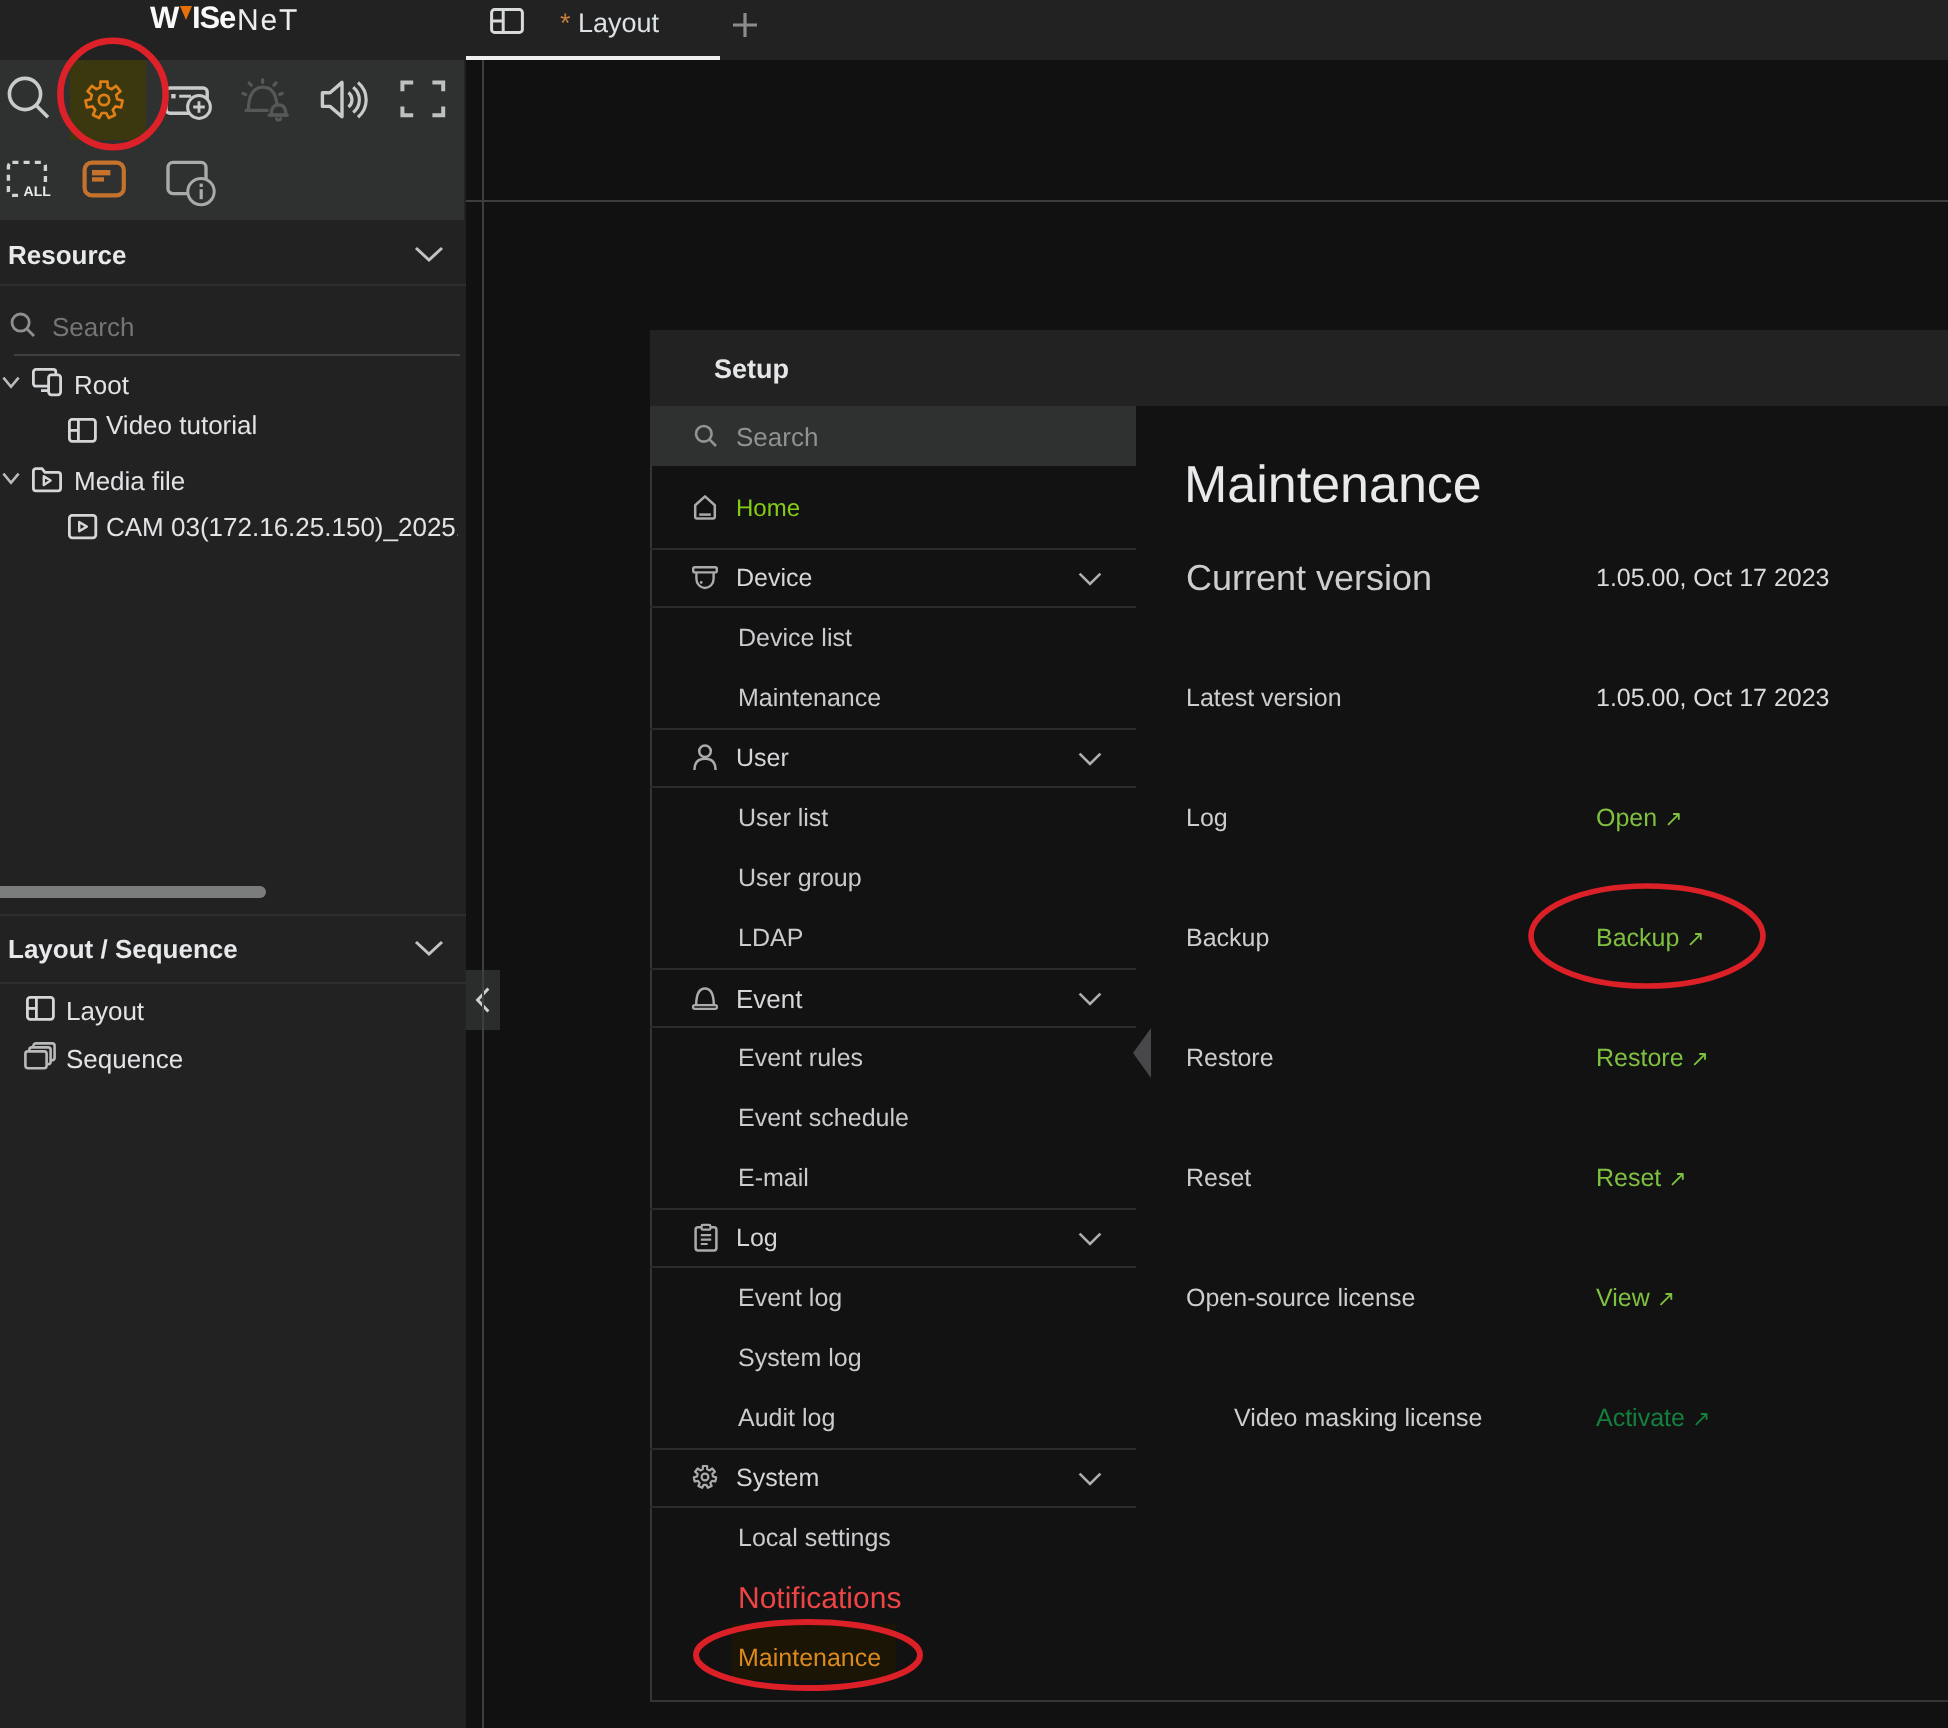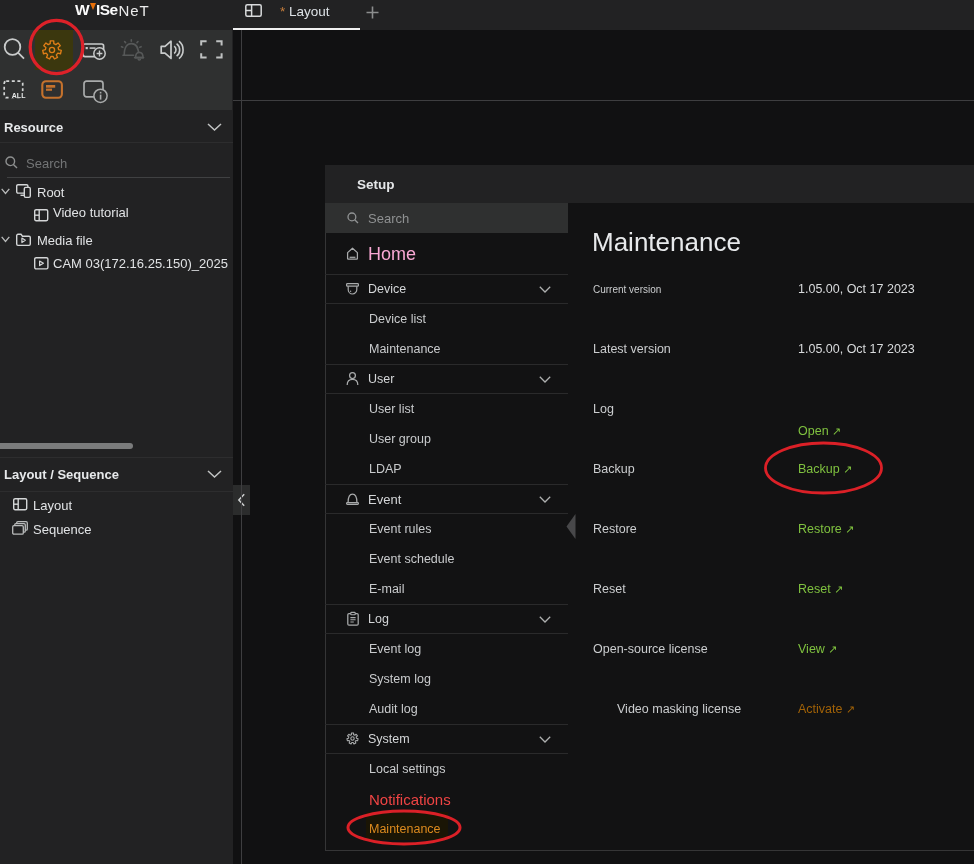--- a/index.html
+++ b/index.html
@@ -189,21 +189,21 @@
 <svg class="abs" style="left:347px;top:212px;" width="12" height="12" viewBox="0 0 12 12">
   <circle cx="4.9" cy="4.9" r="3.9" fill="none" stroke="#919394" stroke-width="1.3"></circle>
   <line x1="7.7" y1="7.7" x2="11" y2="11" stroke="#919394" stroke-width="1.3"></line>
 </svg>
 <div class="row" style="left:368px;top:203px;height:30px;font-size:13px;color:#8f9192;">Search</div>
 
 <svg class="abs" style="left:346px;top:247px;" width="13" height="13" viewBox="0 0 13 13">
   <path d="M1.6,5.6 L6.5,1.2 L11.4,5.6 V11.6 a0.6,0.6 0 0 1 -0.6,0.6 H2.2 a0.6,0.6 0 0 1 -0.6,-0.6 Z" fill="none" stroke="#a9abac" stroke-width="1.25" stroke-linejoin="round"></path>
   <line x1="3.6" y1="10.3" x2="9.4" y2="10.3" stroke="#a9abac" stroke-width="1.25"></line>
 </svg>
-<div class="row" style="left:368px;top:239px;height:30px;font-size:18px;color:#f9a8d4;">Home</div>
+<div class="row" style="left:368px;top:239px;height:30px;font-size:12px;color:#84cc16;">Home</div>
 
 <div class="abs" style="left:325px;top:274px;width:243px;height:30px;border-top:1px solid #2a2a2b;border-bottom:1px solid #2a2a2b;box-sizing:border-box;"></div>
 <svg class="abs" style="left:346px;top:283px;" width="13" height="13" viewBox="0 0 13 13">
   <rect x="0.6" y="0.6" width="11.8" height="2.6" rx="0.8" fill="none" stroke="#a9abac" stroke-width="1.2"></rect>
   <path d="M2.2,3.2 v3.2 a4.3,4.6 0 0 0 8.6,0 V3.2" fill="none" stroke="#a9abac" stroke-width="1.2"></path>
   <circle cx="4.6" cy="8.2" r="0.7" fill="#a9abac"></circle>
 </svg>
 <div class="row" style="left:368px;top:274px;height:30px;font-size:12.5px;color:#d4d6d8;">Device</div>
 <svg class="abs" style="left:539px;top:286px;" width="12" height="7" viewBox="0 0 12 7">
   <path d="M0.8,0.8 L6,6 L11.2,0.8" fill="none" stroke="#aeb0b0" stroke-width="1.3"></path>
@@ -264,41 +264,41 @@
 <div class="row" style="left:369px;top:784px;height:30px;font-size:15px;color:#ef4444;">Notifications</div>
 <div class="abs" style="left:366px;top:812px;width:82px;height:28px;background:#1a1505;"></div>
 <div class="row" style="left:369px;top:814px;height:30px;font-size:12.5px;color:#dc8a1e;">Maintenance</div>
 
 <svg class="abs" style="left:565.5px;top:514px;" width="10" height="25" viewBox="0 0 10 25">
   <path d="M9.5,0 V25 L0.5,12.5 Z" fill="#48484a"></path>
 </svg>
 
 <div class="abs" style="left:592px;top:227px;font-size:26px;color:#e7e9eb;">Maintenance</div>
 
-<div class="row" style="left:593px;top:274px;height:30px;font-size:10px;color:#cbcdcf;">Current version</div>
+<div class="row" style="left:593px;top:274px;height:30px;font-size:18px;color:#cbcdcf;">Current version</div>
 <div class="row" style="left:798px;top:274px;height:30px;font-size:12.5px;color:#d8dadc;">1.05.00, Oct 17 2023</div>
 
 <div class="row" style="left:593px;top:334px;height:30px;font-size:12.5px;color:#cbcdcf;">Latest version</div>
 <div class="row" style="left:798px;top:334px;height:30px;font-size:12.5px;color:#d8dadc;">1.05.00, Oct 17 2023</div>
 
 <div class="row" style="left:593px;top:394px;height:30px;font-size:12.5px;color:#cbcdcf;">Log</div>
-<div class="row" style="left:798px;top:416px;height:30px;font-size:12.5px;color:#7fc13f;">Open&nbsp;<span style="font-size:11px;">↗</span></div>
+<div class="row" style="left:798px;top:394px;height:30px;font-size:12.5px;color:#7fc13f;">Open&nbsp;<span style="font-size:11px;">↗</span></div>
 
 <div class="row" style="left:593px;top:454px;height:30px;font-size:12.5px;color:#cbcdcf;">Backup</div>
 <div class="row" style="left:798px;top:454px;height:30px;font-size:12.5px;color:#7fc13f;">Backup&nbsp;<span style="font-size:11px;">↗</span></div>
 
 <div class="row" style="left:593px;top:514px;height:30px;font-size:12.5px;color:#cbcdcf;">Restore</div>
 <div class="row" style="left:798px;top:514px;height:30px;font-size:12.5px;color:#7fc13f;">Restore&nbsp;<span style="font-size:11px;">↗</span></div>
 
 <div class="row" style="left:593px;top:574px;height:30px;font-size:12.5px;color:#cbcdcf;">Reset</div>
 <div class="row" style="left:798px;top:574px;height:30px;font-size:12.5px;color:#7fc13f;">Reset&nbsp;<span style="font-size:11px;">↗</span></div>
 
 <div class="row" style="left:593px;top:634px;height:30px;font-size:12.5px;color:#cbcdcf;">Open-source license</div>
 <div class="row" style="left:798px;top:634px;height:30px;font-size:12.5px;color:#7fc13f;">View&nbsp;<span style="font-size:11px;">↗</span></div>
 
 <div class="row" style="left:593px;top:694px;height:30px;font-size:12.5px;color:#cbcdcf;margin-left:24px;">Video masking license</div>
-<div class="row" style="left:798px;top:694px;height:30px;font-size:12.5px;color:#a16207;">Activate&nbsp;<span style="font-size:11px;">↗</span></div>
+<div class="row" style="left:798px;top:694px;height:30px;font-size:12.5px;color:#15803d;">Activate&nbsp;<span style="font-size:11px;">↗</span></div>
 
 <svg class="abs" style="left:0;top:0;pointer-events:none;" width="974" height="864" viewBox="0 0 974 864">
   <ellipse cx="56.5" cy="47" rx="26.3" ry="26.6" fill="none" stroke="#dd2129" stroke-width="3.3"></ellipse>
   <ellipse cx="823.5" cy="468" rx="58" ry="25" fill="none" stroke="#db2027" stroke-width="2.8"></ellipse>
   <ellipse cx="404" cy="827.5" rx="56" ry="16.5" fill="none" stroke="#db2027" stroke-width="3"></ellipse>
 </svg>
 
 </body></html>

